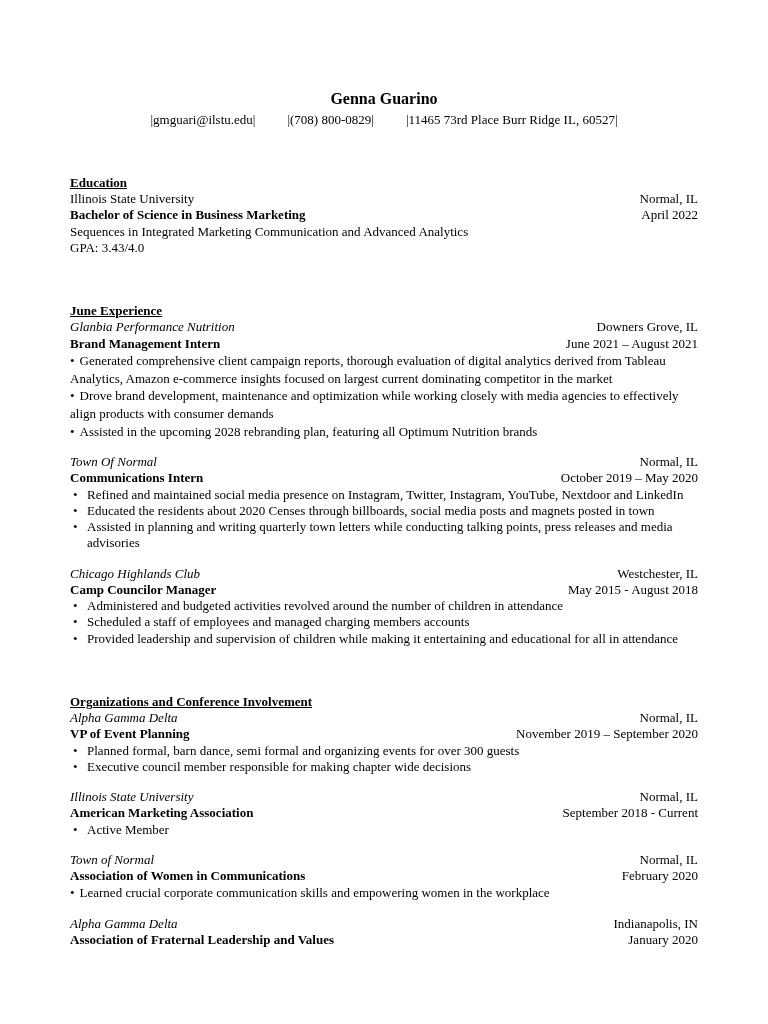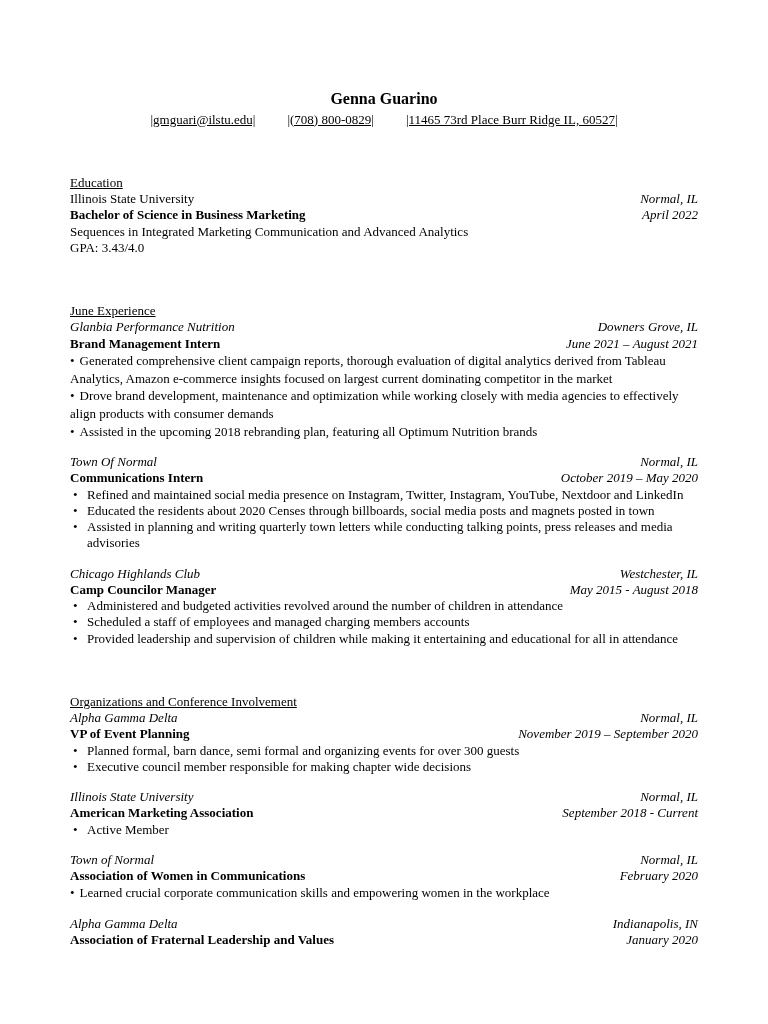--- a/index.html
+++ b/index.html
@@ -30,35 +30,34 @@
     line-height: 1.1;
     margin: 0;
   }
   .contact-line {
     text-align: center;
     margin-top: 4px;
     white-space: nowrap;
   }
   .contact-line span {
     margin: 0 16px;
-    text-decoration: underline;
   }
   .section { margin-top: 18px; }
   .section:first-of-type { margin-top: 10px; }
   .section-heading {
-    font-weight: normal;
+    font-weight: bold;
     text-decoration: underline;
     margin-top: 47px;
   }
   .row {
     display: flex;
     justify-content: space-between;
     align-items: baseline;
   }
-  .row .right { text-align: left; white-space: nowrap; font-style: italic; }
+  .row .right { text-align: left; white-space: nowrap; }
   .italic { font-style: italic; }
   .bold { font-weight: bold; }
   .entry { margin-top: 14px; }
   .entry.first { margin-top: 0; }
   
   .bullets.flush { line-height: 1.36; }
   .bullets.flush .marker { margin-right: 5px; }
   
   .bullets.hanging .bullet { display: flex; }
   .bullets.hanging .marker {
@@ -101,21 +100,21 @@
       <span class="italic">Glanbia Performance Nutrition</span>
       <span class="right">Downers Grove, IL</span>
     </div>
     <div class="row">
       <span class="bold">Brand Management Intern</span>
       <span class="right">June 2021 – August 2021</span>
     </div>
     <div class="bullets flush">
             <div class="bullet"><span class="marker">•</span><span class="btext">Generated comprehensive client campaign reports, thorough evaluation of digital analytics derived from Tableau Analytics, Amazon e-commerce insights focused on largest current dominating competitor in the market</span></div>
             <div class="bullet"><span class="marker">•</span><span class="btext">Drove brand development, maintenance and optimization while working closely with media agencies to effectively align products with consumer demands</span></div>
-            <div class="bullet"><span class="marker">•</span><span class="btext">Assisted in the upcoming 2018 rebranding plan, featuring all Optimum Nutrition brands</span></div>
+            <div class="bullet"><span class="marker">•</span><span class="btext">Assisted in the upcoming 2028 rebranding plan, featuring all Optimum Nutrition brands</span></div>
           </div>
   </div>
 
   <div class="entry">
     <div class="row">
       <span class="italic">Town Of Normal</span>
       <span class="right">Normal, IL</span>
     </div>
     <div class="row">
       <span class="bold">Communications Intern</span>

